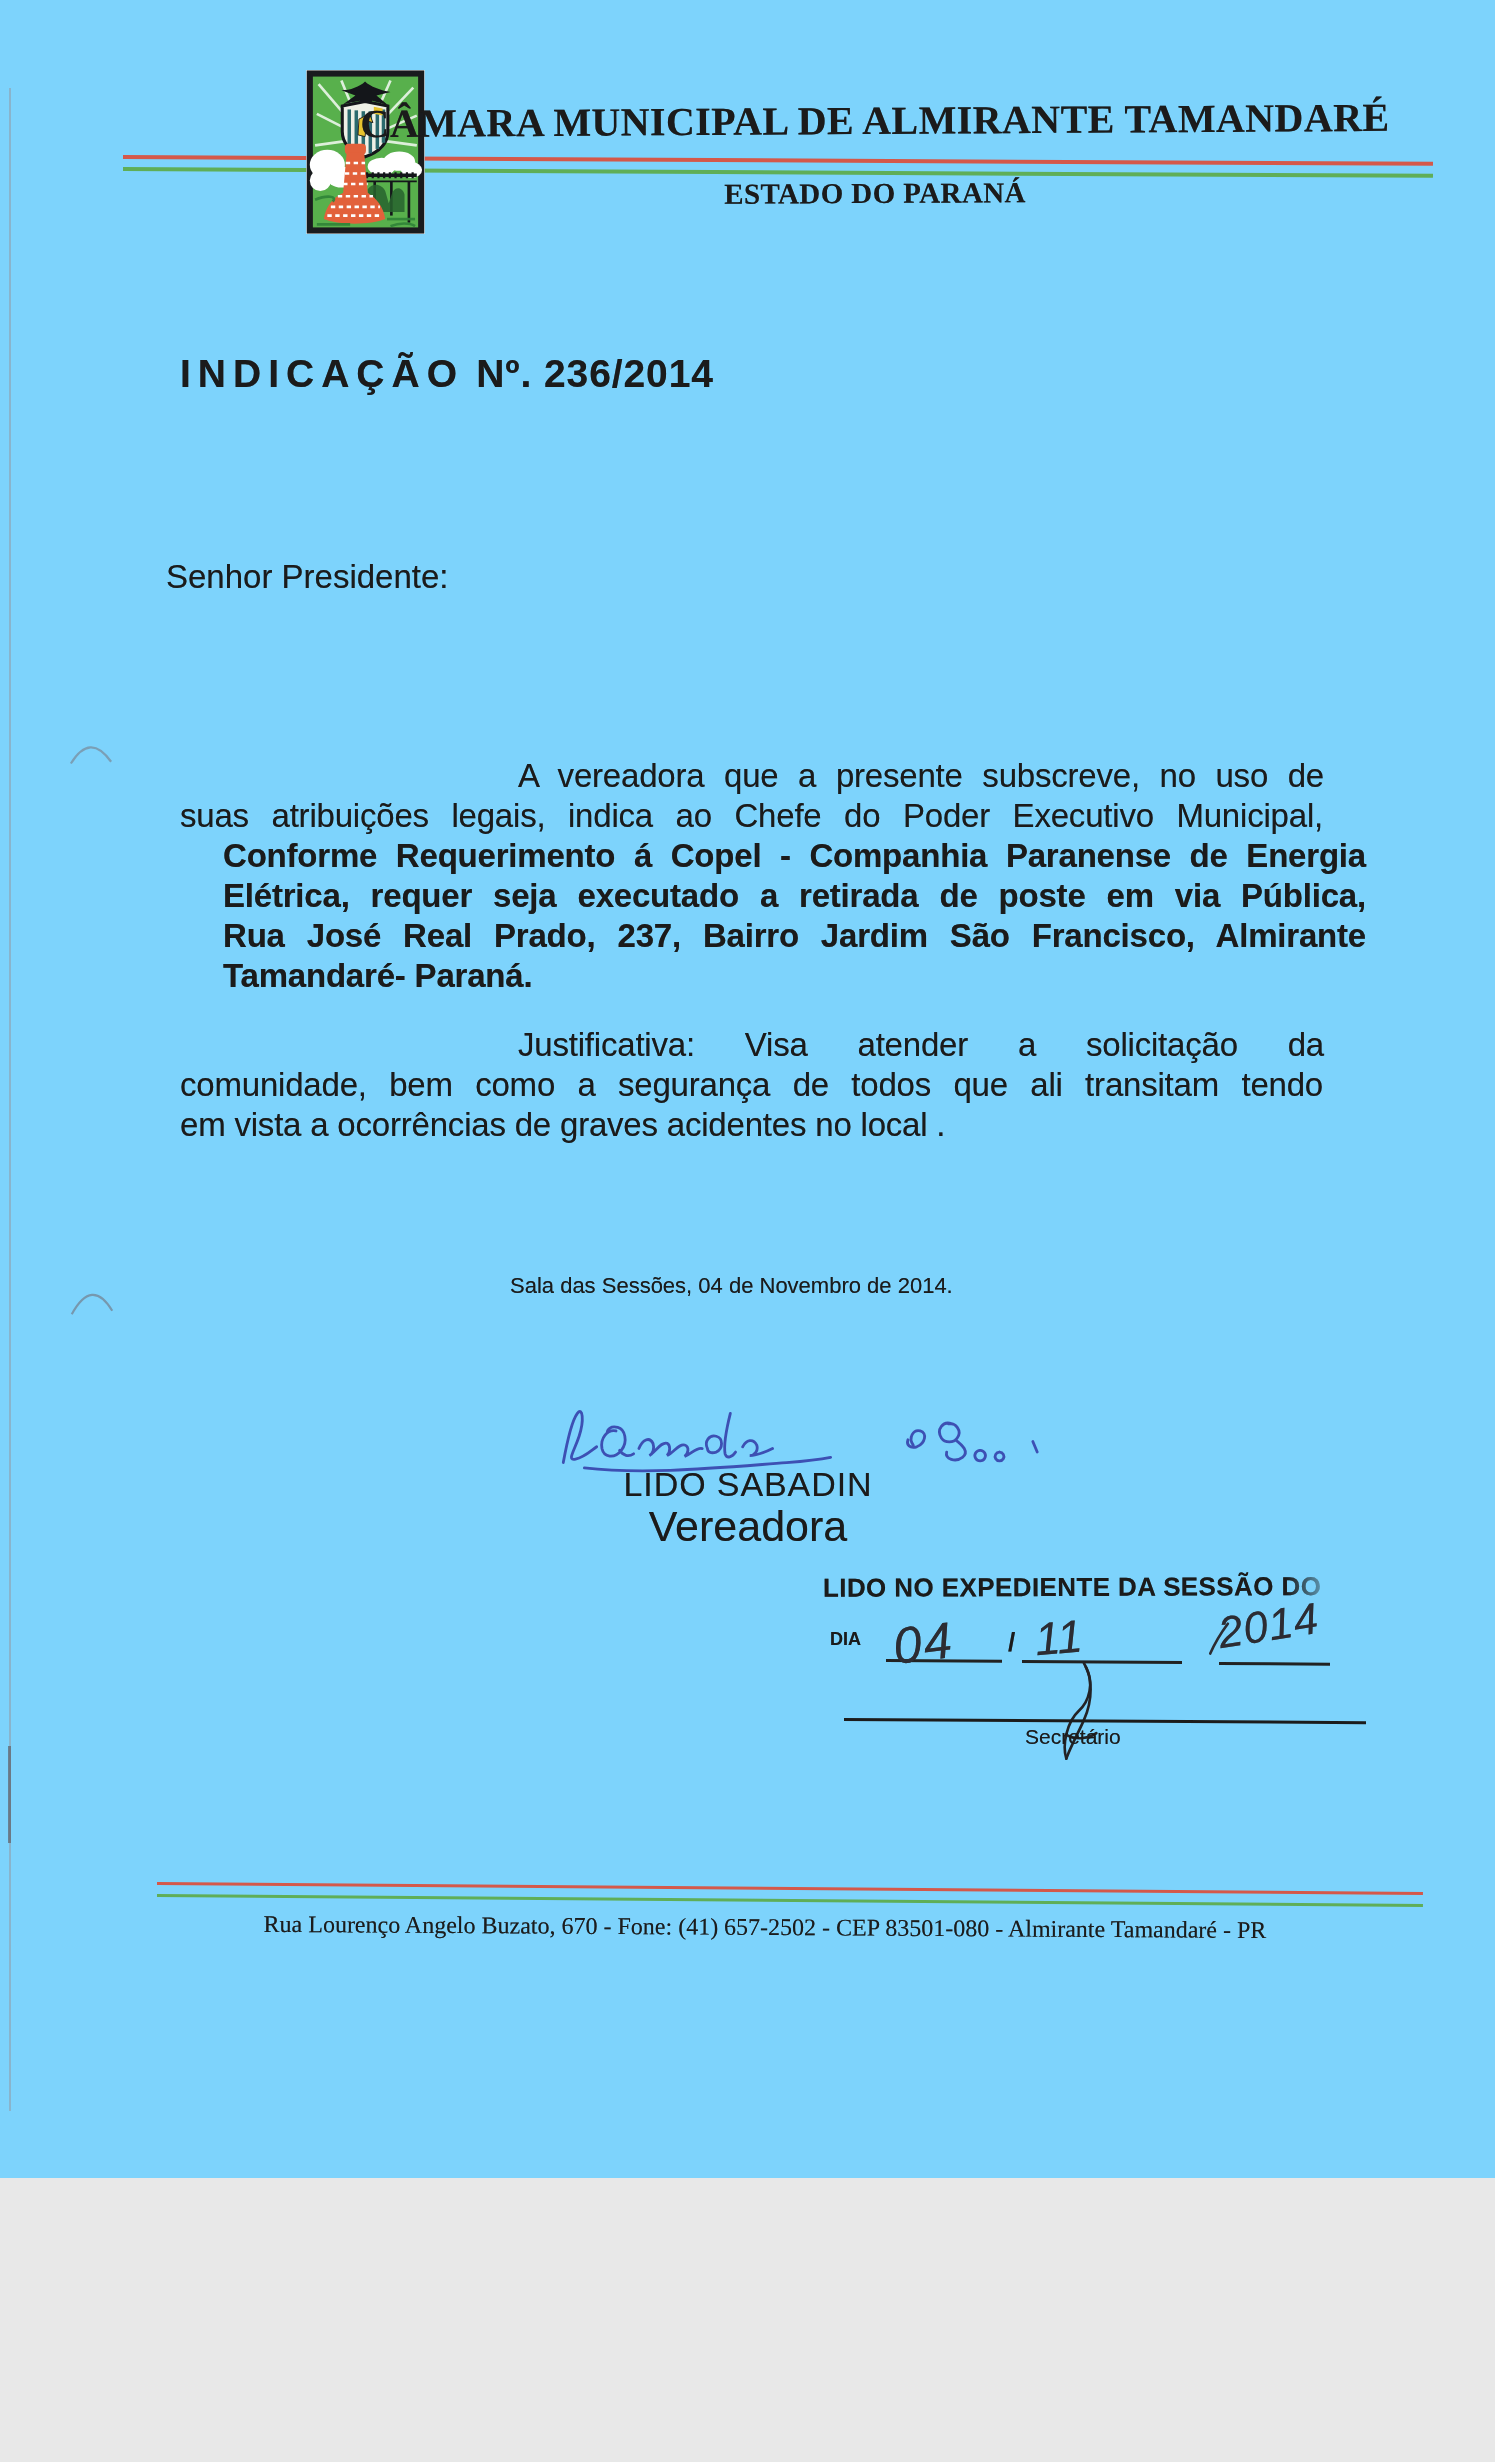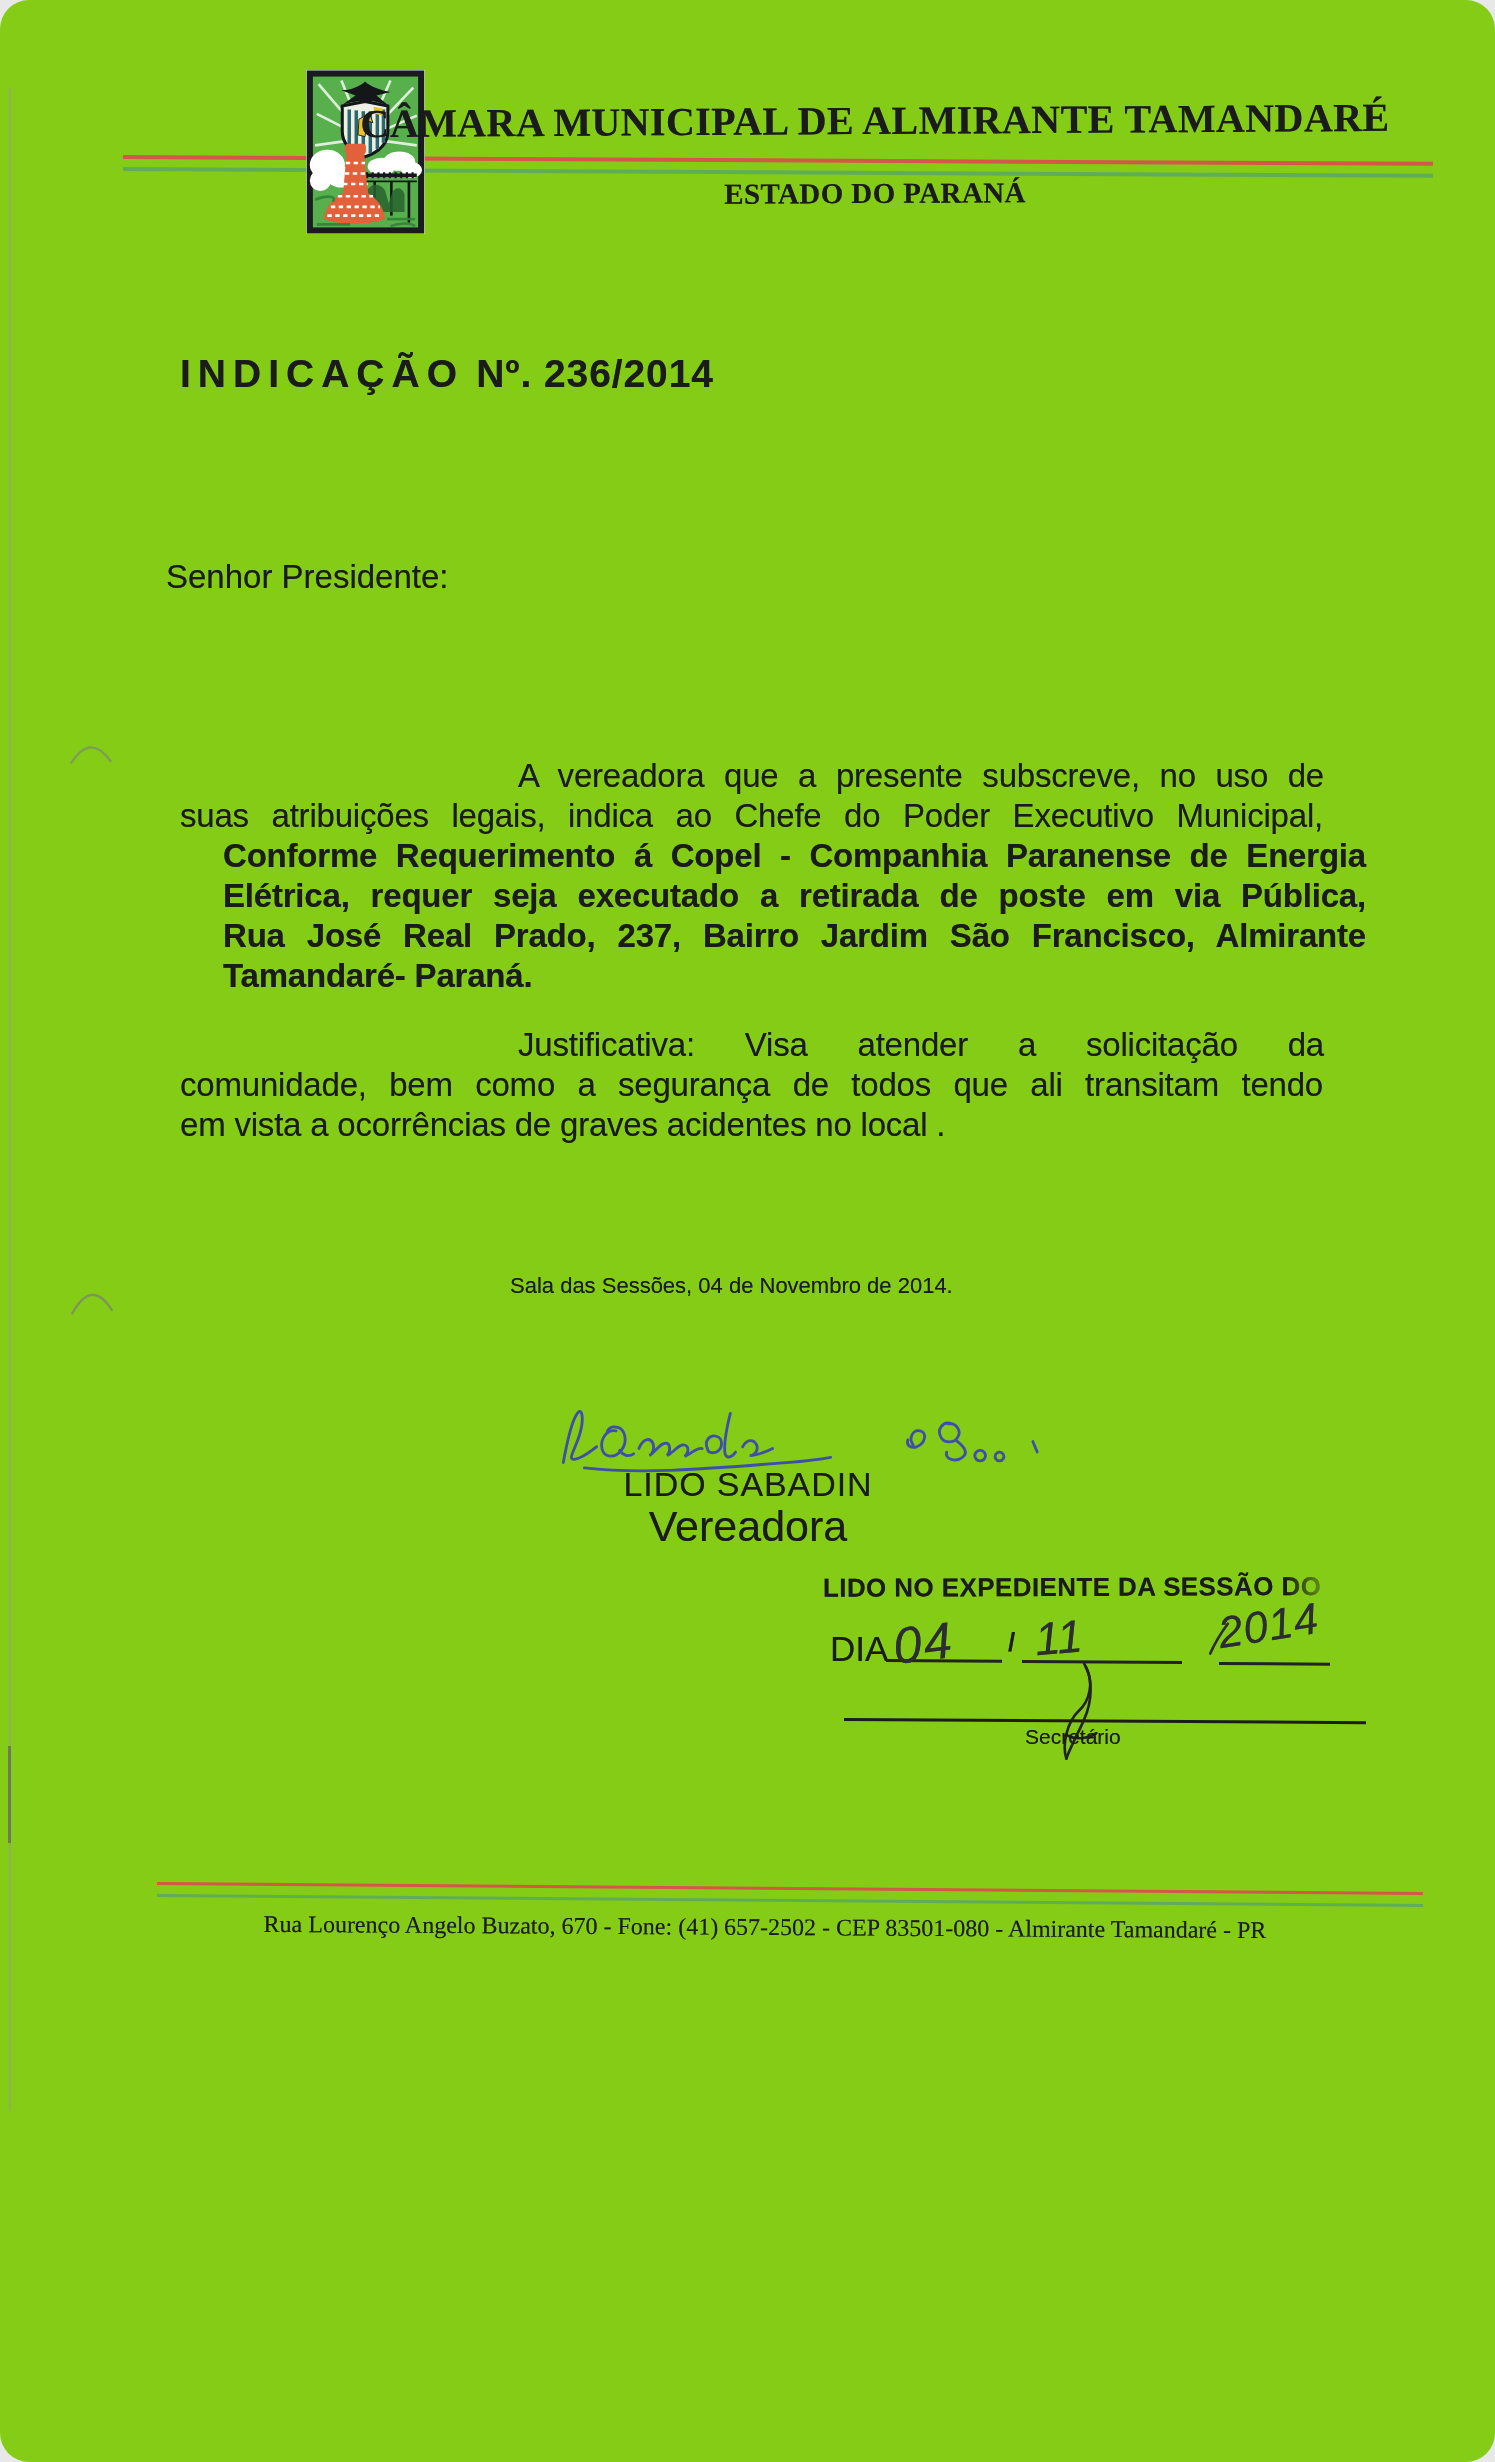--- a/index.html
+++ b/index.html
@@ -1,24 +1,23 @@
 <!DOCTYPE html>
 <html style="font-size:14px"><head>
 <meta charset="utf-8">
 <style>
   html,body{margin:0;padding:0;background:#e8e8e8;}
   .page{
     position:relative;
-    width:1495px;height:2462px;
-    background:#84cc16;
+    width:1495px;height:2178px;
+    background:#7dd3fc;
     overflow:hidden;
     font-family:"Liberation Sans",sans-serif;
     color:#1b1b1b;
     text-shadow:0 0 0.6px rgba(25,25,25,0.55);
-    border-radius:29px;
   }
   .abs{position:absolute;}
   .serif{font-family:"Liberation Serif",serif;}
 
   
   .org-title{
     left:343px;top:97px;width:1064px;
     text-align:center;font-weight:bold;font-size:40px;letter-spacing:0.4px;
     transform:rotate(-0.35deg);
   }
@@ -52,21 +51,21 @@
   .signer-name{left:528px;top:1465px;width:440px;text-align:center;font-size:34px;letter-spacing:0.9px;}
   .signer-role{left:528px;top:1502px;width:440px;text-align:center;font-size:43px;}
 
   
   .stamp-title{
     left:823px;top:1572px;font-size:26px;font-weight:bold;letter-spacing:0.4px;white-space:nowrap;
     transform:rotate(-0.2deg);
     -webkit-mask-image:linear-gradient(to right,#000 93%,rgba(0,0,0,0.35) 100%);
     mask-image:linear-gradient(to right,#000 93%,rgba(0,0,0,0.35) 100%);
   }
-  .stamp-day-label{left:830px;top:1629px;font-size:35px;font-weight:normal;}
+  .stamp-day-label{left:830px;top:1629px;font-size:18px;font-weight:bold;}
   .stamp-slash{left:1008px;top:1627px;font-size:26px;font-weight:bold;}
   .blank{height:2.6px;background:#222;transform-origin:left center;transform:rotate(0.4deg);}
   .secr-line{left:844px;top:1718px;width:522px;height:2.6px;background:#1c1c1c;transform-origin:left center;transform:rotate(0.35deg);}
   .secr-label{left:1025px;top:1725px;font-size:21px;}
 
   
   .footer-text{
     left:255px;top:1914px;width:1020px;text-align:center;
     font-size:24px;transform:rotate(0.35deg);color:#1c1c1c;
   }

